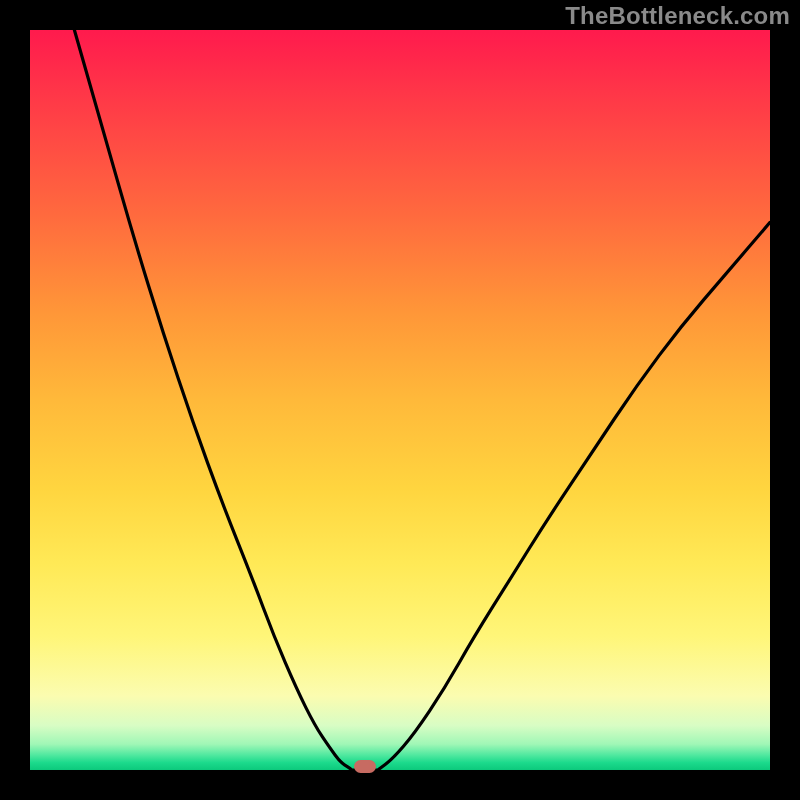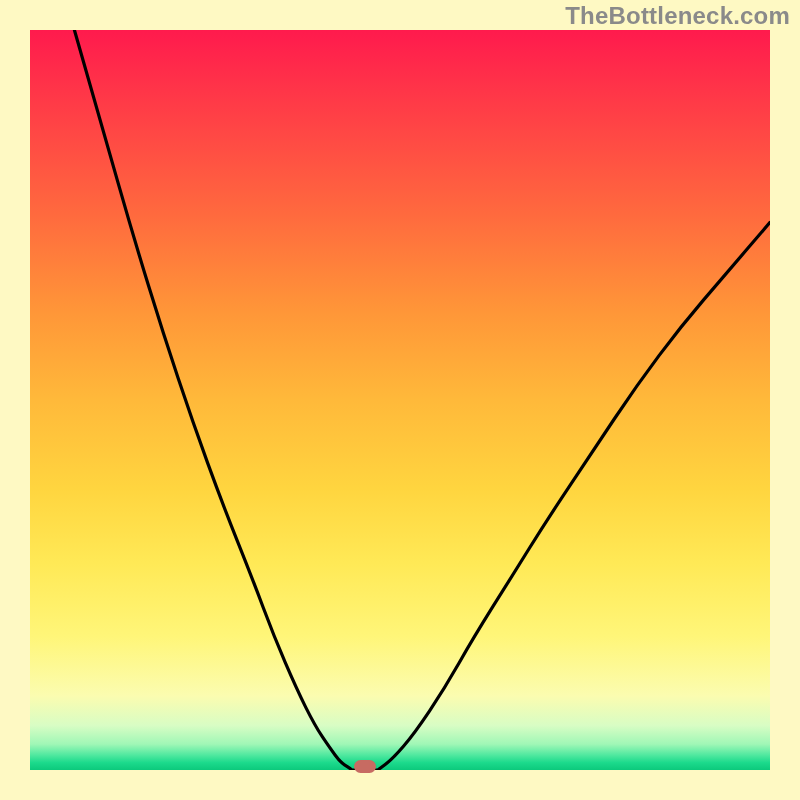--- a/index.html
+++ b/index.html
@@ -8,21 +8,21 @@
     width: 800px;
     height: 800px;
     overflow: hidden;
     font-family: Arial, Helvetica, sans-serif;
   }
   .frame {
     position: absolute;
     top: 0; left: 0;
     width: 800px;
     height: 800px;
-    background: #fef9c3;
+    background: #000000;
   }
   .plot {
     position: absolute;
     top: 30px;
     left: 30px;
     width: 740px;
     height: 740px;
   }
   .gradient {
     position: absolute;

